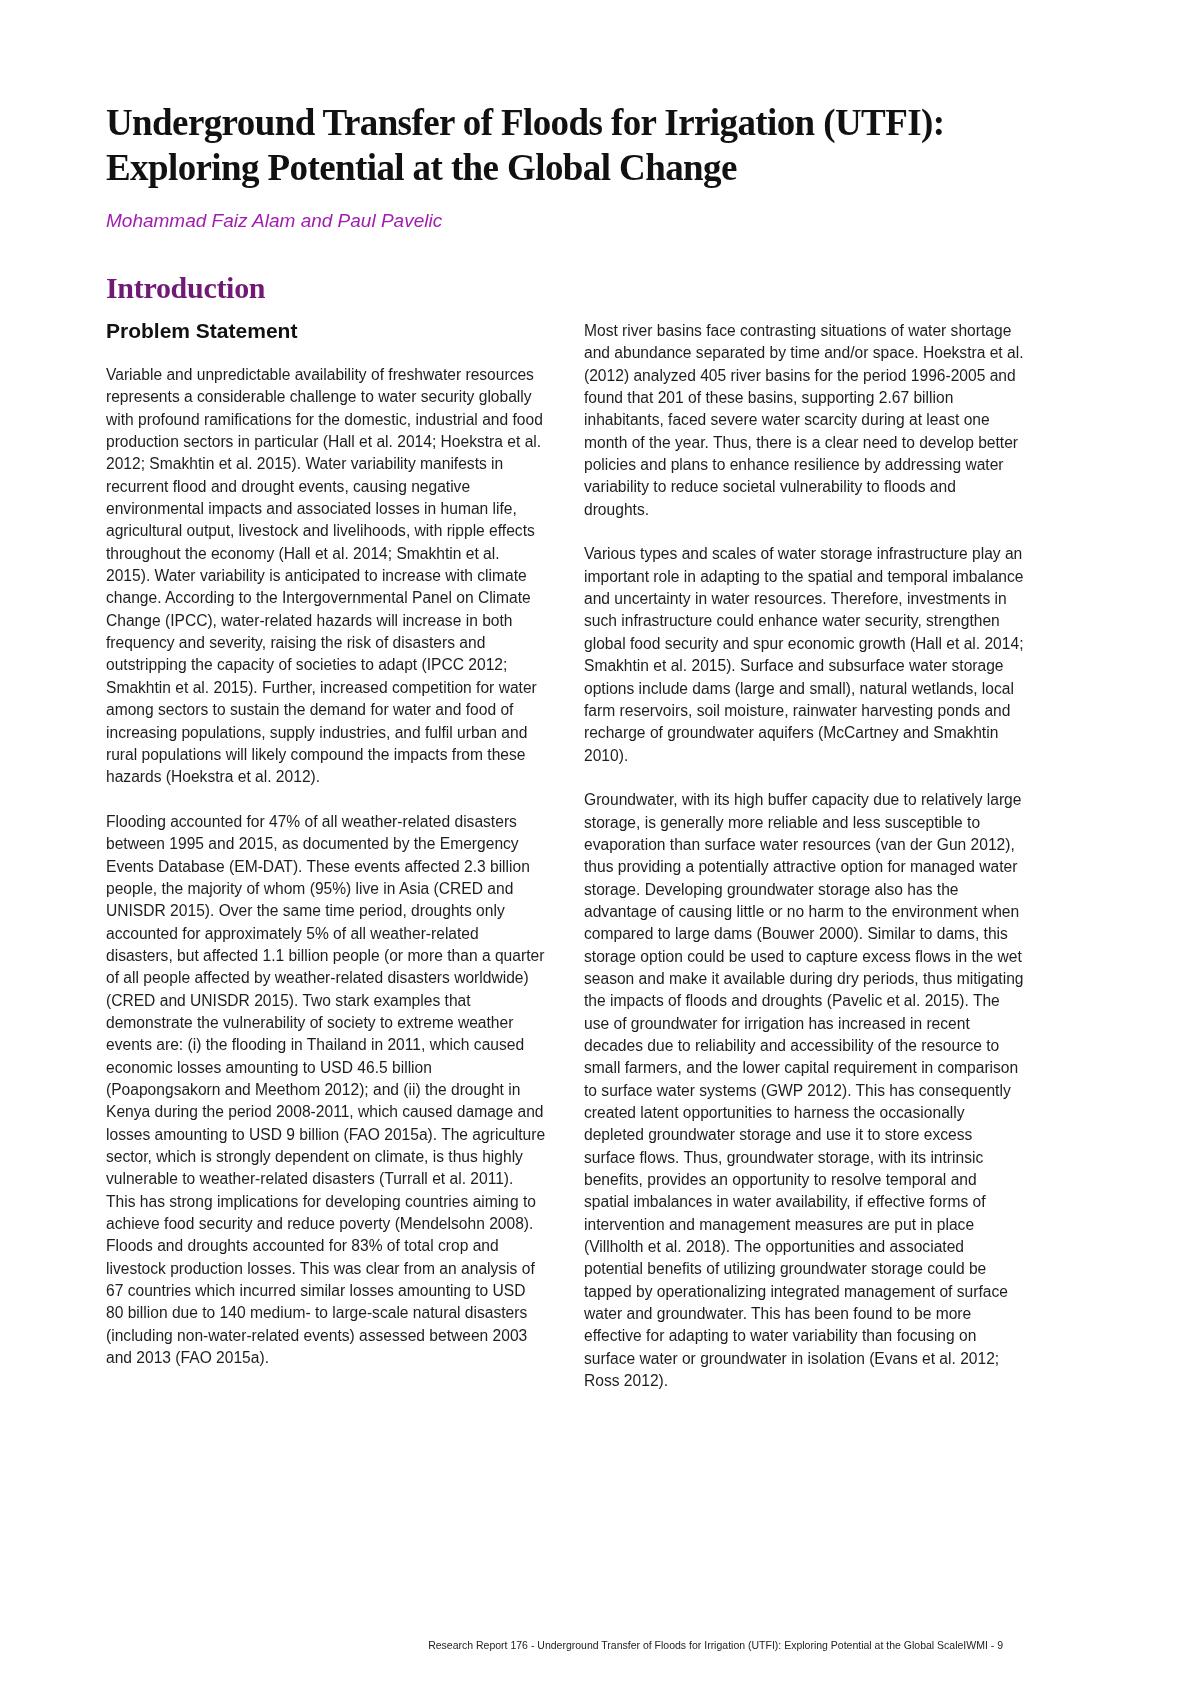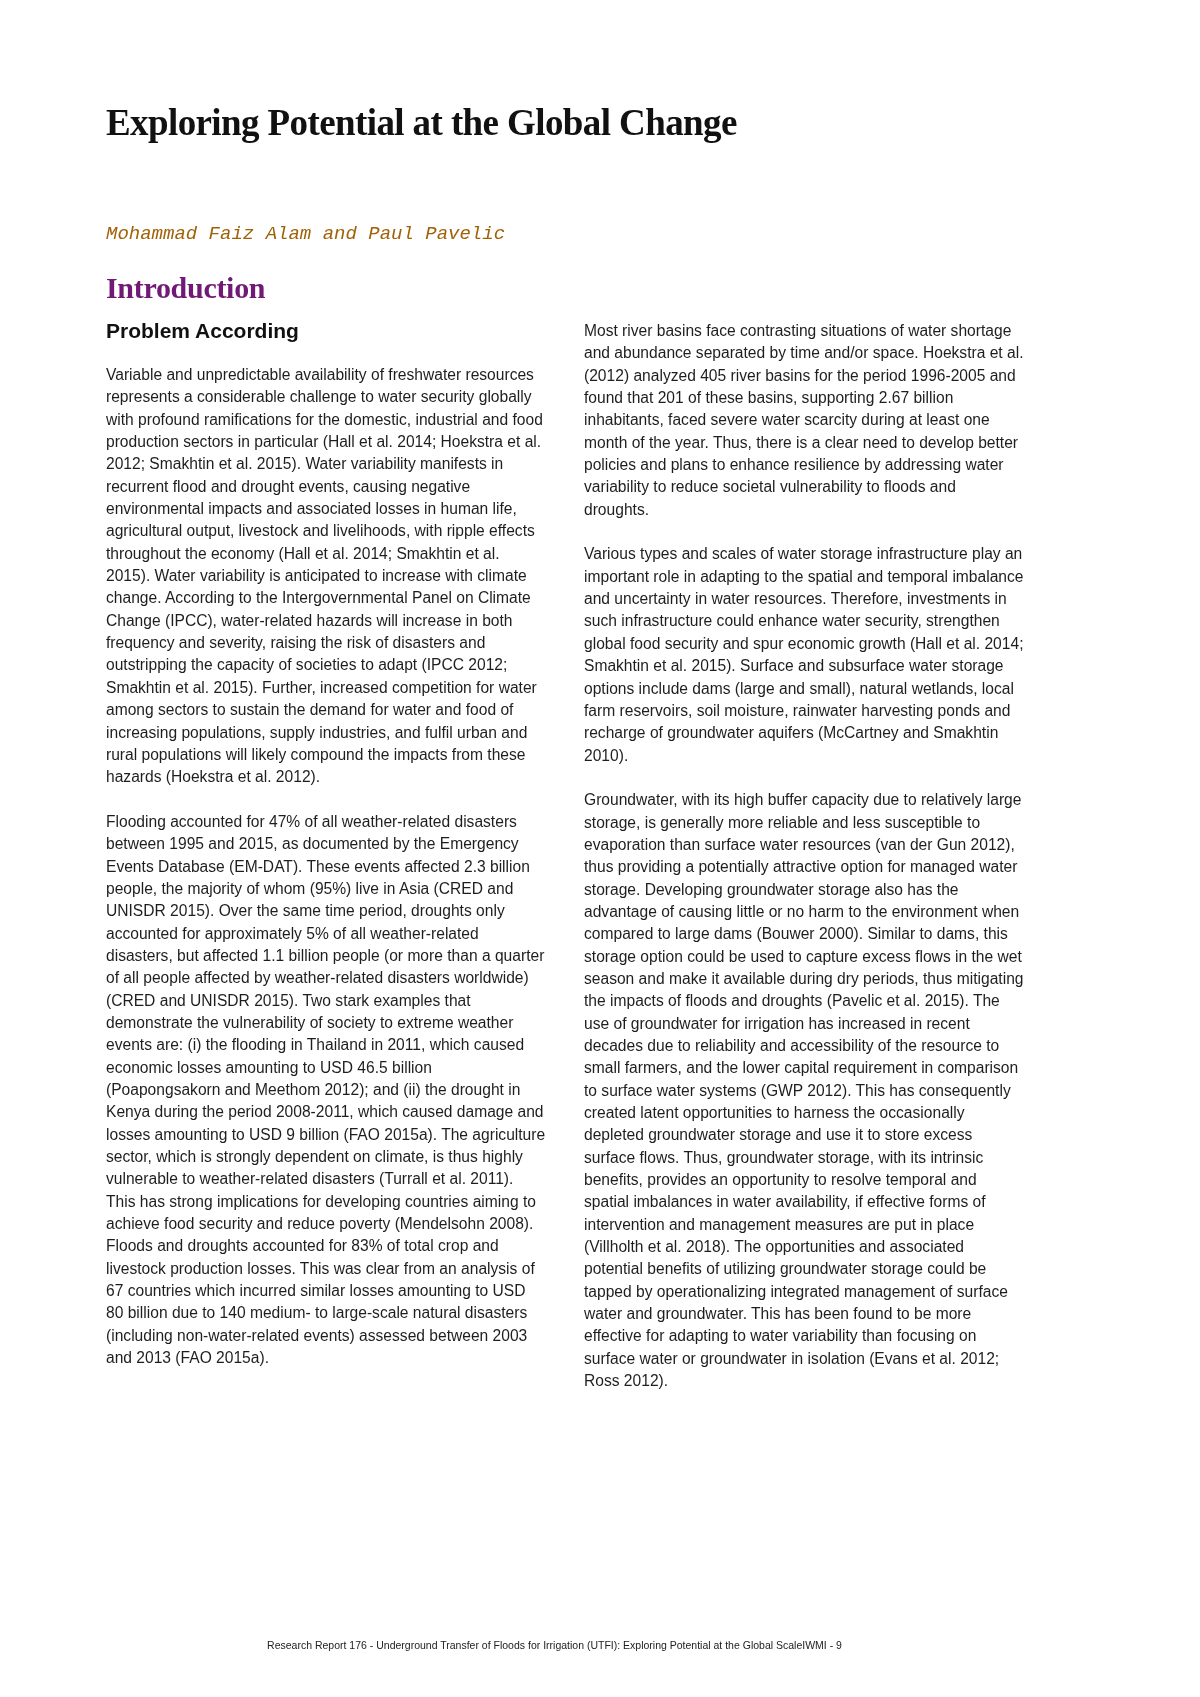--- a/index.html
+++ b/index.html
@@ -6,23 +6,23 @@
     body { width: 1200px; height: 1697px; position: relative; overflow: hidden; color: #1a1a1a; }
     .page { position: absolute; left: 0; top: 0; width: 1200px; height: 1697px; }
     .title {
       position: absolute; left: 106px; top: 100px; width: 1000px;
       font-family: "Liberation Serif", "DejaVu Serif", serif;
       font-weight: bold; font-size: 37px; line-height: 45px; letter-spacing: -0.6px;
       color: #111111; margin: 0;
     }
     .title span { display: block; }
     .authors {
-      position: absolute; left: 106px; top: 221px;
-      font-family: Liberation Mono, monospace;
-      font-style: italic; font-size: 19px; line-height: 26px; color: #a16207; margin: 0;
+      position: absolute; left: 106px; top: 208px;
+      font-family: Liberation Sans, sans-serif;
+      font-style: italic; font-size: 19px; line-height: 26px; color: #a21caf; margin: 0;
     }
     .section-heading {
       position: absolute; left: 106px; top: 270px;
       font-family: "Liberation Serif", "DejaVu Serif", serif;
       font-weight: bold; font-size: 30px; line-height: 36px; letter-spacing: -0.3px;
       color: #701a75; margin: 0;
     }
     .col {
       position: absolute; top: 318px;
       font-family: "Liberation Sans", "DejaVu Sans", sans-serif;
@@ -34,38 +34,39 @@
       font-family: "Liberation Sans", "DejaVu Sans", sans-serif;
       font-weight: bold; font-size: 21px; line-height: 26px; margin: 0 0 20px 0; color: #111111;
     }
     .para { margin: 0 0 22.35px 0; }
     .col-left .first-para { margin-top: 4px; }
     .col-right .para:first-child { margin-top: 2px; }
     .footer {
       position: absolute; left: 106px; top: 1637px; width: 897px;
       font-family: "Liberation Sans", "DejaVu Sans", sans-serif;
       font-size: 10.5px; line-height: 16px; color: #222222;
-      display: flex; justify-content: center;
+      display: flex; justify-content: flex-end;
     }
   </style>
 </head>
 <body>
 
 <div class="page">
 
   <h1 class="title">
+    <span>Underground Transfer of Floods for Irrigation (UTFI):</span>
     <span>Exploring Potential at the Global Change</span>
   </h1>
 
   <p class="authors">Mohammad Faiz Alam and Paul Pavelic</p>
 
   <h2 class="section-heading">Introduction</h2>
 
   <div class="col col-left">
-    <h3 class="subheading">Problem According</h3>
+    <h3 class="subheading">Problem Statement</h3>
     <p class="para first-para">Variable and unpredictable availability of freshwater resources represents a considerable challenge to water security globally with profound ramifications for the domestic, industrial and food production sectors in particular (Hall et al. 2014; Hoekstra et al. 2012; Smakhtin et al. 2015). Water variability manifests in recurrent flood and drought events, causing negative environmental impacts and associated losses in human life, agricultural output, livestock and livelihoods, with ripple effects throughout the economy (Hall et al. 2014; Smakhtin et al. 2015). Water variability is anticipated to increase with climate change. According to the Intergovernmental Panel on Climate Change (IPCC), water-related hazards will increase in both frequency and severity, raising the risk of disasters and outstripping the capacity of societies to adapt (IPCC 2012; Smakhtin et al. 2015). Further, increased competition for water among sectors to sustain the demand for water and food of increasing populations, supply industries, and fulfil urban and rural populations will likely compound the impacts from these hazards (Hoekstra et al. 2012).</p>
     <p class="para">Flooding accounted for 47% of all weather-related disasters between 1995 and 2015, as documented by the Emergency Events Database (EM-DAT). These events affected 2.3 billion people, the majority of whom (95%) live in Asia (CRED and UNISDR 2015). Over the same time period, droughts only accounted for approximately 5% of all weather-related disasters, but affected 1.1 billion people (or more than a quarter of all people affected by weather-related disasters worldwide) (CRED and UNISDR 2015). Two stark examples that demonstrate the vulnerability of society to extreme weather events are: (i) the flooding in Thailand in 2011, which caused economic losses amounting to USD 46.5 billion (Poapongsakorn and Meethom 2012); and (ii) the drought in Kenya during the period 2008-2011, which caused damage and losses amounting to USD 9 billion (FAO 2015a). The agriculture sector, which is strongly dependent on climate, is thus highly vulnerable to weather-related disasters (Turrall et al. 2011). This has strong implications for developing countries aiming to achieve food security and reduce poverty (Mendelsohn 2008). Floods and droughts accounted for 83% of total crop and livestock production losses. This was clear from an analysis of 67 countries which incurred similar losses amounting to USD 80 billion due to 140 medium- to large-scale natural disasters (including non-water-related events) assessed between 2003 and 2013 (FAO 2015a).</p>
   </div>
 
   <div class="col col-right">
     <p class="para">Most river basins face contrasting situations of water shortage and abundance separated by time and/or space. Hoekstra et al. (2012) analyzed 405 river basins for the period 1996-2005 and found that 201 of these basins, supporting 2.67 billion inhabitants, faced severe water scarcity during at least one month of the year. Thus, there is a clear need to develop better policies and plans to enhance resilience by addressing water variability to reduce societal vulnerability to floods and droughts.</p>
     <p class="para">Various types and scales of water storage infrastructure play an important role in adapting to the spatial and temporal imbalance and uncertainty in water resources. Therefore, investments in such infrastructure could enhance water security, strengthen global food security and spur economic growth (Hall et al. 2014; Smakhtin et al. 2015). Surface and subsurface water storage options include dams (large and small), natural wetlands, local farm reservoirs, soil moisture, rainwater harvesting ponds and recharge of groundwater aquifers (McCartney and Smakhtin 2010).</p>
     <p class="para">Groundwater, with its high buffer capacity due to relatively large storage, is generally more reliable and less susceptible to evaporation than surface water resources (van der Gun 2012), thus providing a potentially attractive option for managed water storage. Developing groundwater storage also has the advantage of causing little or no harm to the environment when compared to large dams (Bouwer 2000). Similar to dams, this storage option could be used to capture excess flows in the wet season and make it available during dry periods, thus mitigating the impacts of floods and droughts (Pavelic et al. 2015). The use of groundwater for irrigation has increased in recent decades due to reliability and accessibility of the resource to small farmers, and the lower capital requirement in comparison to surface water systems (GWP 2012). This has consequently created latent opportunities to harness the occasionally depleted groundwater storage and use it to store excess surface flows. Thus, groundwater storage, with its intrinsic benefits, provides an opportunity to resolve temporal and spatial imbalances in water availability, if effective forms of intervention and management measures are put in place (Villholth et al. 2018). The opportunities and associated potential benefits of utilizing groundwater storage could be tapped by operationalizing integrated management of surface water and groundwater. This has been found to be more effective for adapting to water variability than focusing on surface water or groundwater in isolation (Evans et al. 2012; Ross 2012).</p>
   </div>
 

